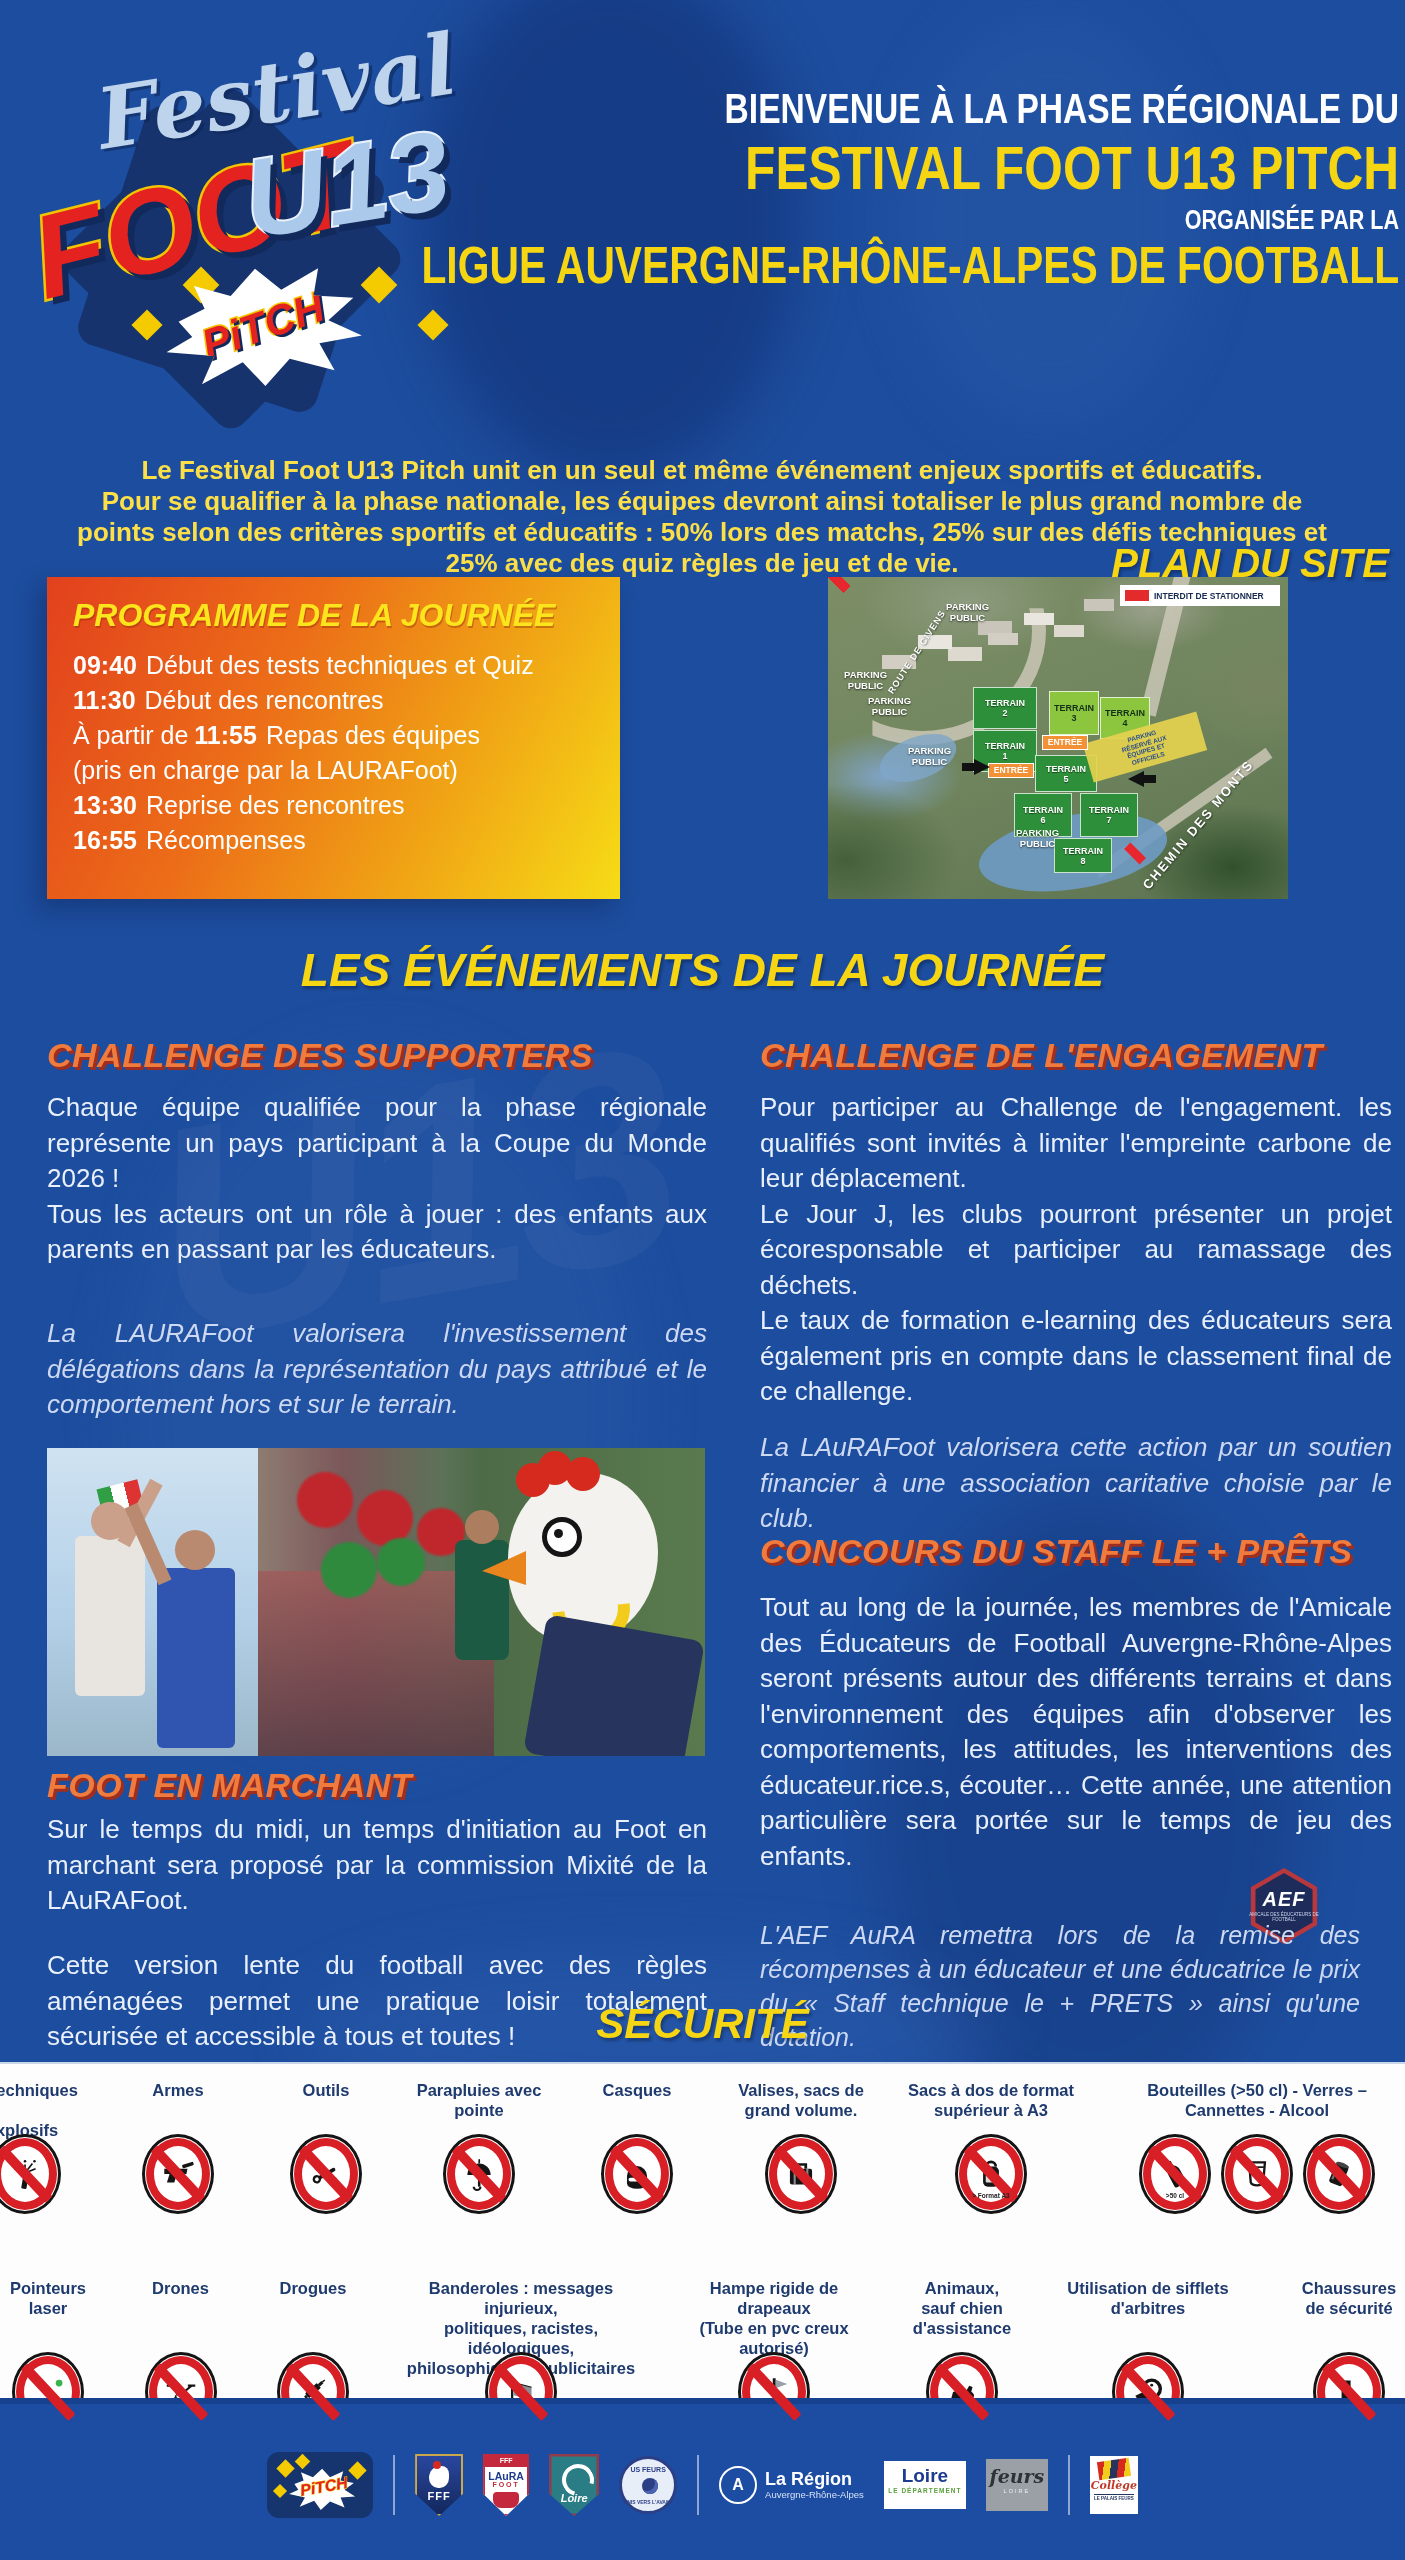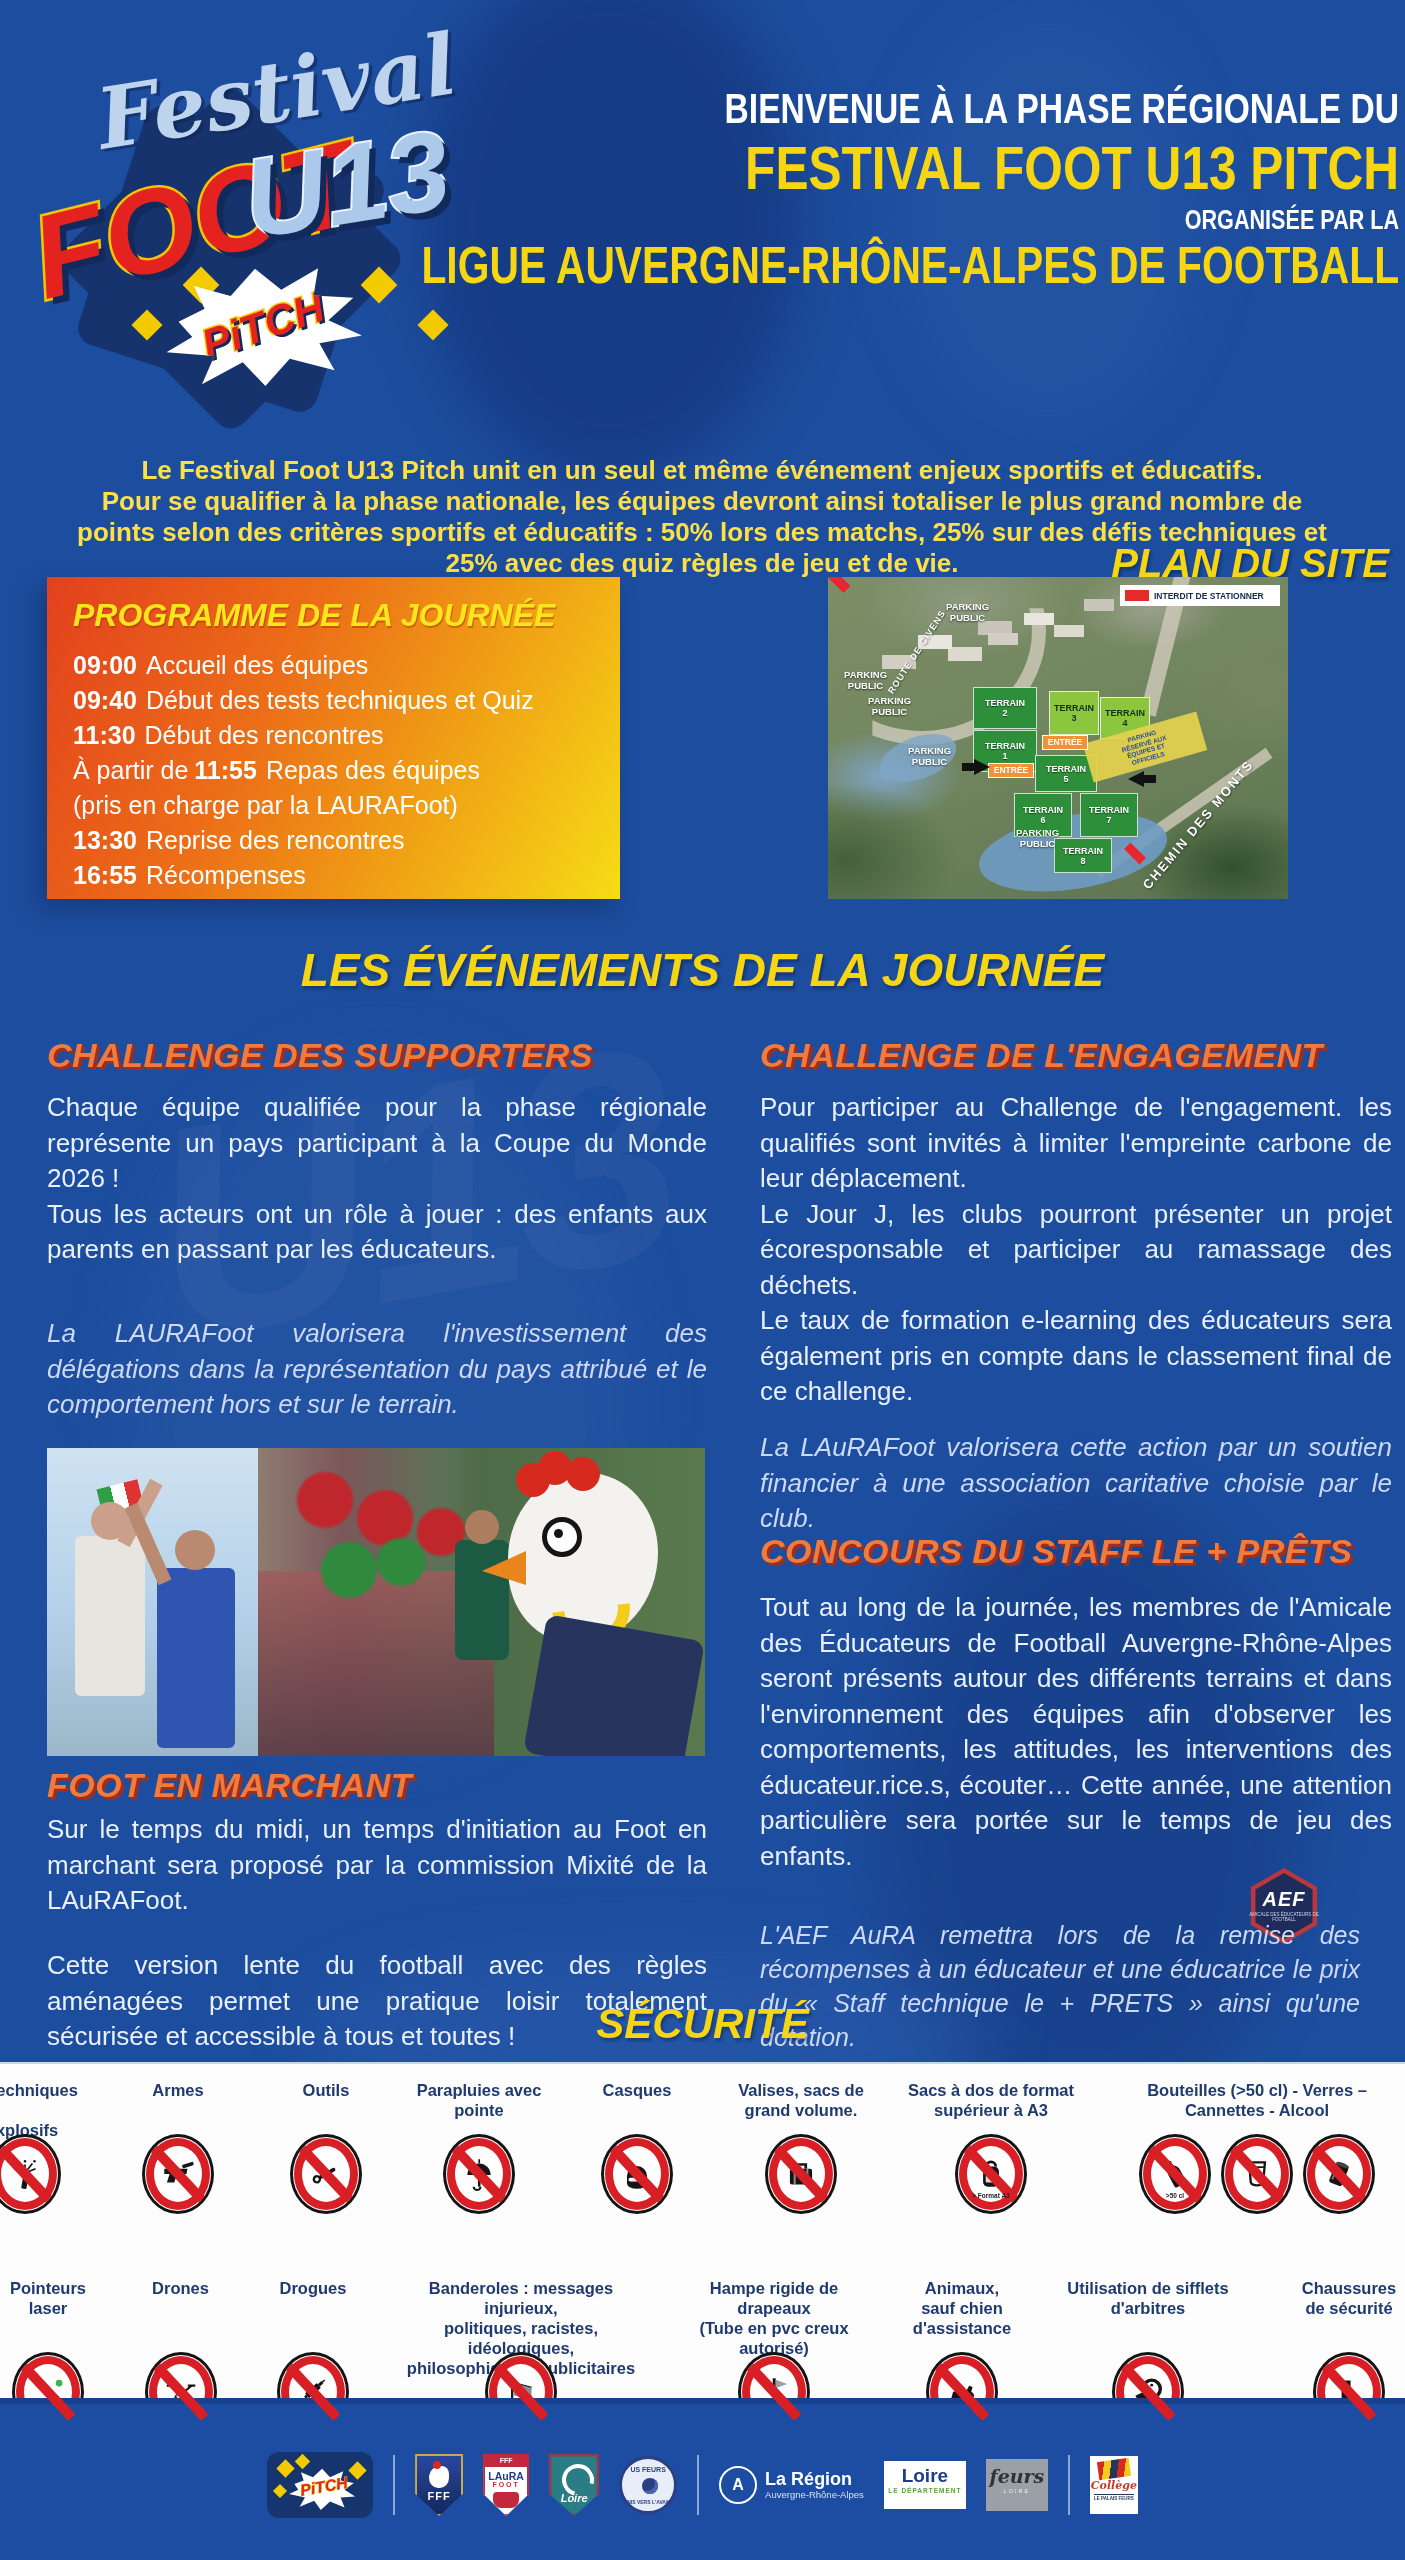--- a/index.html
+++ b/index.html
@@ -316,21 +316,20 @@
   </div>
 
   <div class="abs" id="intro">Le Festival Foot U13 Pitch unit en un seul et même événement enjeux sportifs et éducatifs.
 Pour se qualifier à la phase nationale, les équipes devront ainsi totaliser le plus grand nombre de
 points selon des critères sportifs et éducatifs : 50% lors des matchs, 25% sur des défis techniques et
 25% avec des quiz règles de jeu et de vie.</div>
   <div class="abs" id="plan-title">PLAN DU SITE</div>
 
   <div class="abs" id="prog">
     <div id="prog-title">PROGRAMME DE LA JOURNÉE</div>
-    <div class="prog-line"><span class="prog-pre"></span><b class="prog-time">09:00</b><span>Accueil des équipes</span></div>
     <div class="prog-line"><span class="prog-pre"></span><b class="prog-time">09:40</b><span>Début des tests techniques et Quiz</span></div>
     <div class="prog-line"><span class="prog-pre"></span><b class="prog-time">11:30</b><span>Début des rencontres</span></div>
     <div class="prog-line"><span class="prog-pre">À partir de</span><b class="prog-time">11:55</b><span>Repas des équipes</span></div>
     <div class="prog-line"><span class="prog-pre"></span><b class="prog-time"></b><span>(pris en charge par la LAURAFoot)</span></div>
     <div class="prog-line"><span class="prog-pre"></span><b class="prog-time">13:30</b><span>Reprise des rencontres</span></div>
     <div class="prog-line"><span class="prog-pre"></span><b class="prog-time">16:55</b><span>Récompenses</span></div>
   </div>
 
   <div class="abs" id="map">
     <div class="road road1"></div>

